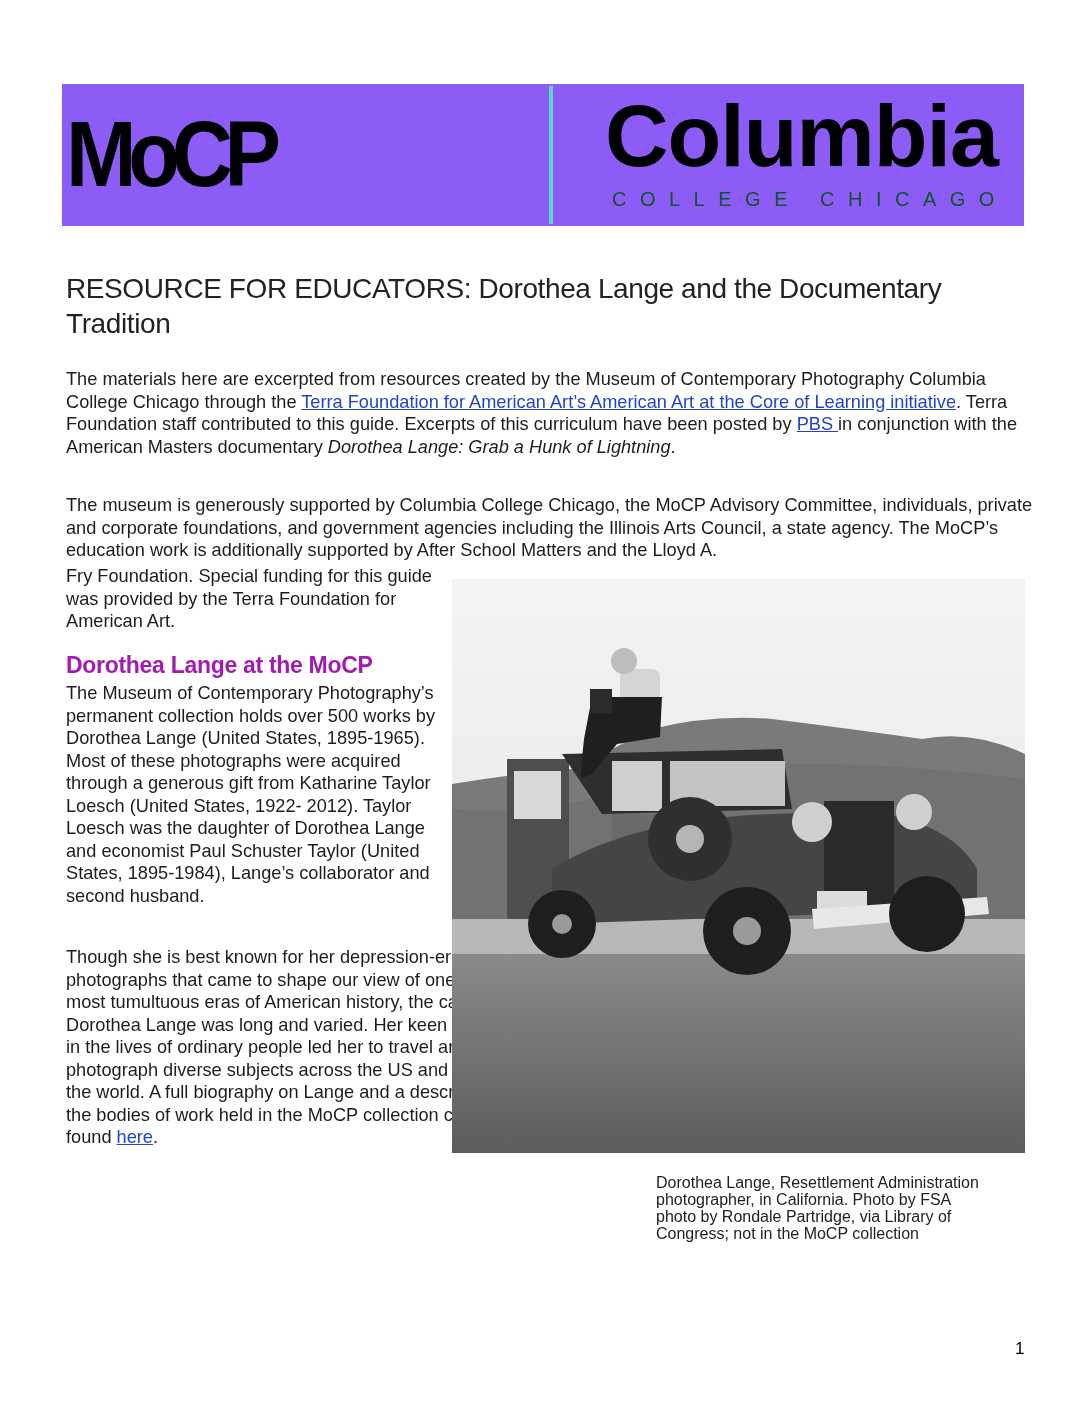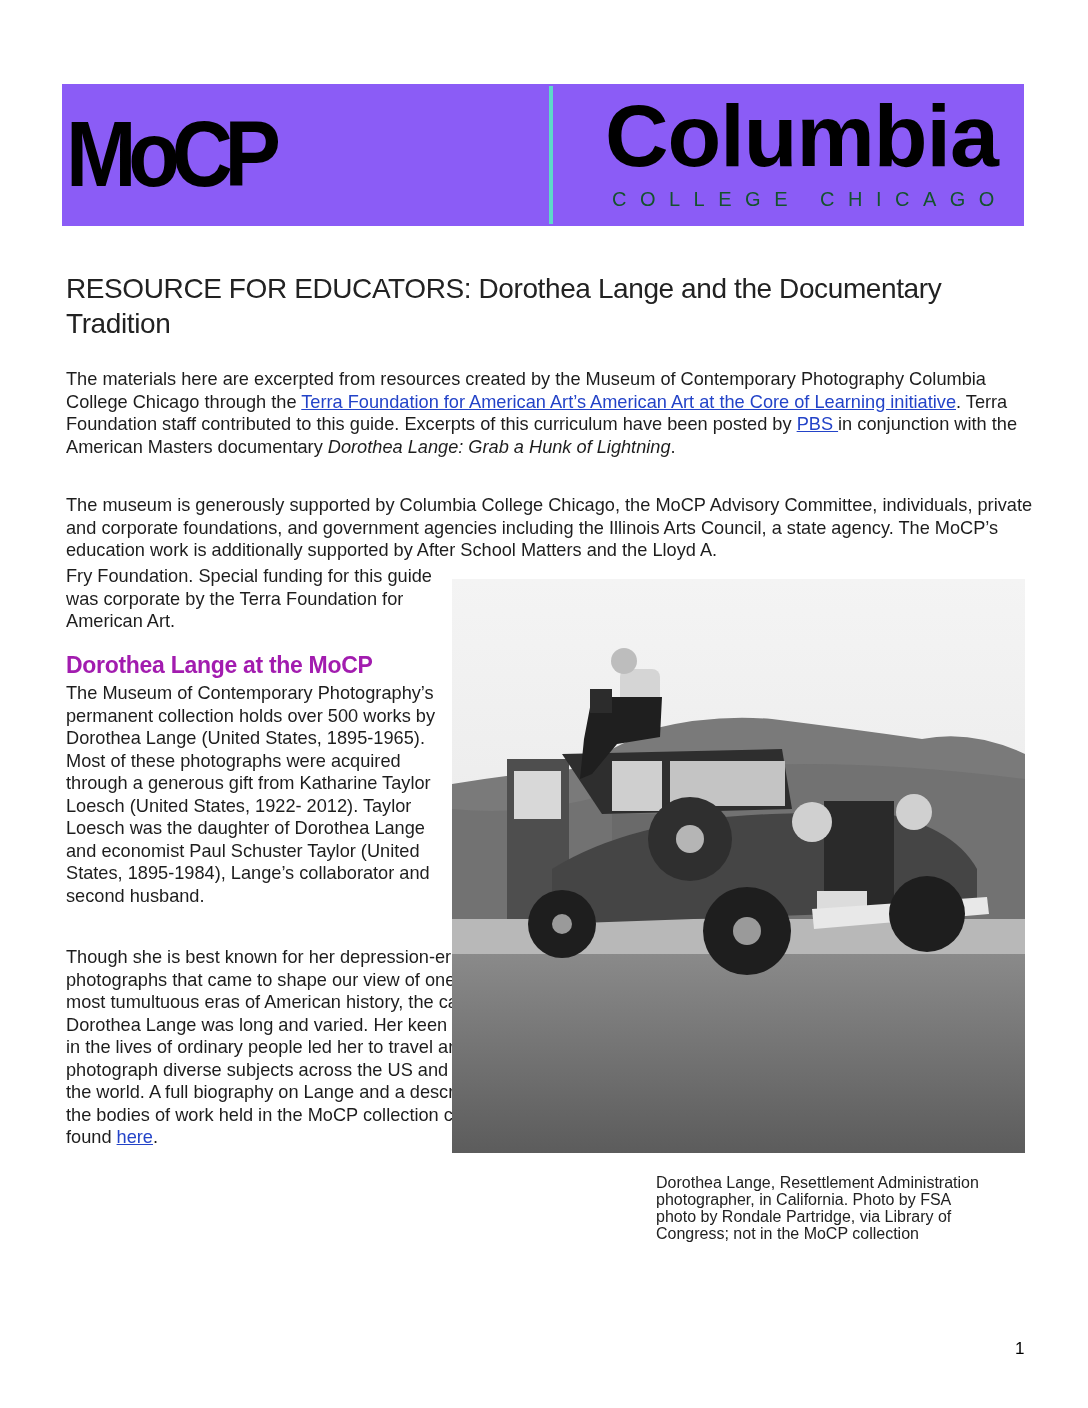--- a/index.html
+++ b/index.html
@@ -37,21 +37,21 @@
 <div class="columbia">Columbia</div>
 <div class="ccc">COLLEGE CHICAGO</div>
 
 <div class="title">RESOURCE FOR EDUCATORS: Dorothea Lange and the Documentary Tradition</div>
 
 <div class="para p1">
   <span>The materials here are excerpted from resources created by the Museum of Contemporary Photography Columbia College Chicago through the </span><a href="#">Terra Foundation for American Art’s American Art at the Core of Learning initiative</a><span>.  Terra Foundation staff contributed to this guide. Excerpts of this curriculum have been posted by </span><a href="#">PBS </a><span>in conjunction with the American Masters documentary </span><em>Dorothea Lange: Grab a Hunk of Lightning</em><span>.</span>
 </div>
 
 <div class="para p2">The museum is generously supported by Columbia College Chicago, the MoCP Advisory Committee, individuals, private and corporate foundations, and government agencies including the Illinois Arts Council, a state agency. The MoCP’s education work is additionally supported by After School Matters and the Lloyd A.</div>
-<div class="para p3">Fry Foundation. Special funding for this guide was corporate by the Terra Foundation for American Art.</div>
+<div class="para p3">Fry Foundation. Special funding for this guide was provided by the Terra Foundation for American Art.</div>
 
 <div class="h2">Dorothea Lange at the MoCP</div>
 <div class="para p4">The Museum of Contemporary Photography’s permanent collection holds over 500 works by Dorothea Lange (United States, 1895-1965). Most of these photographs were acquired through a generous gift from Katharine Taylor Loesch (United States, 1922- 2012). Taylor Loesch was the daughter of Dorothea Lange and economist Paul Schuster Taylor (United States, 1895-1984), Lange’s collaborator and second husband.</div>
 <div class="para p5">
   <span>Though she is best known for her depression-era photographs that came to shape our view of one of the most tumultuous eras of American history, the career of Dorothea Lange was long and varied. Her keen interest in the lives of ordinary people led her to travel and photograph diverse subjects across the US and around the world. A full biography on Lange and a description of the bodies of work held in the MoCP collection can be found </span><a href="#">here</a><span>.</span>
 </div>
 
 <div class="photo" title="Dorothea Lange seated on the roof of a 1930s station wagon holding a camera, hills behind">
   <svg width="573" height="574" viewBox="0 0 573 574" xmlns="http://www.w3.org/2000/svg">
     <defs>

